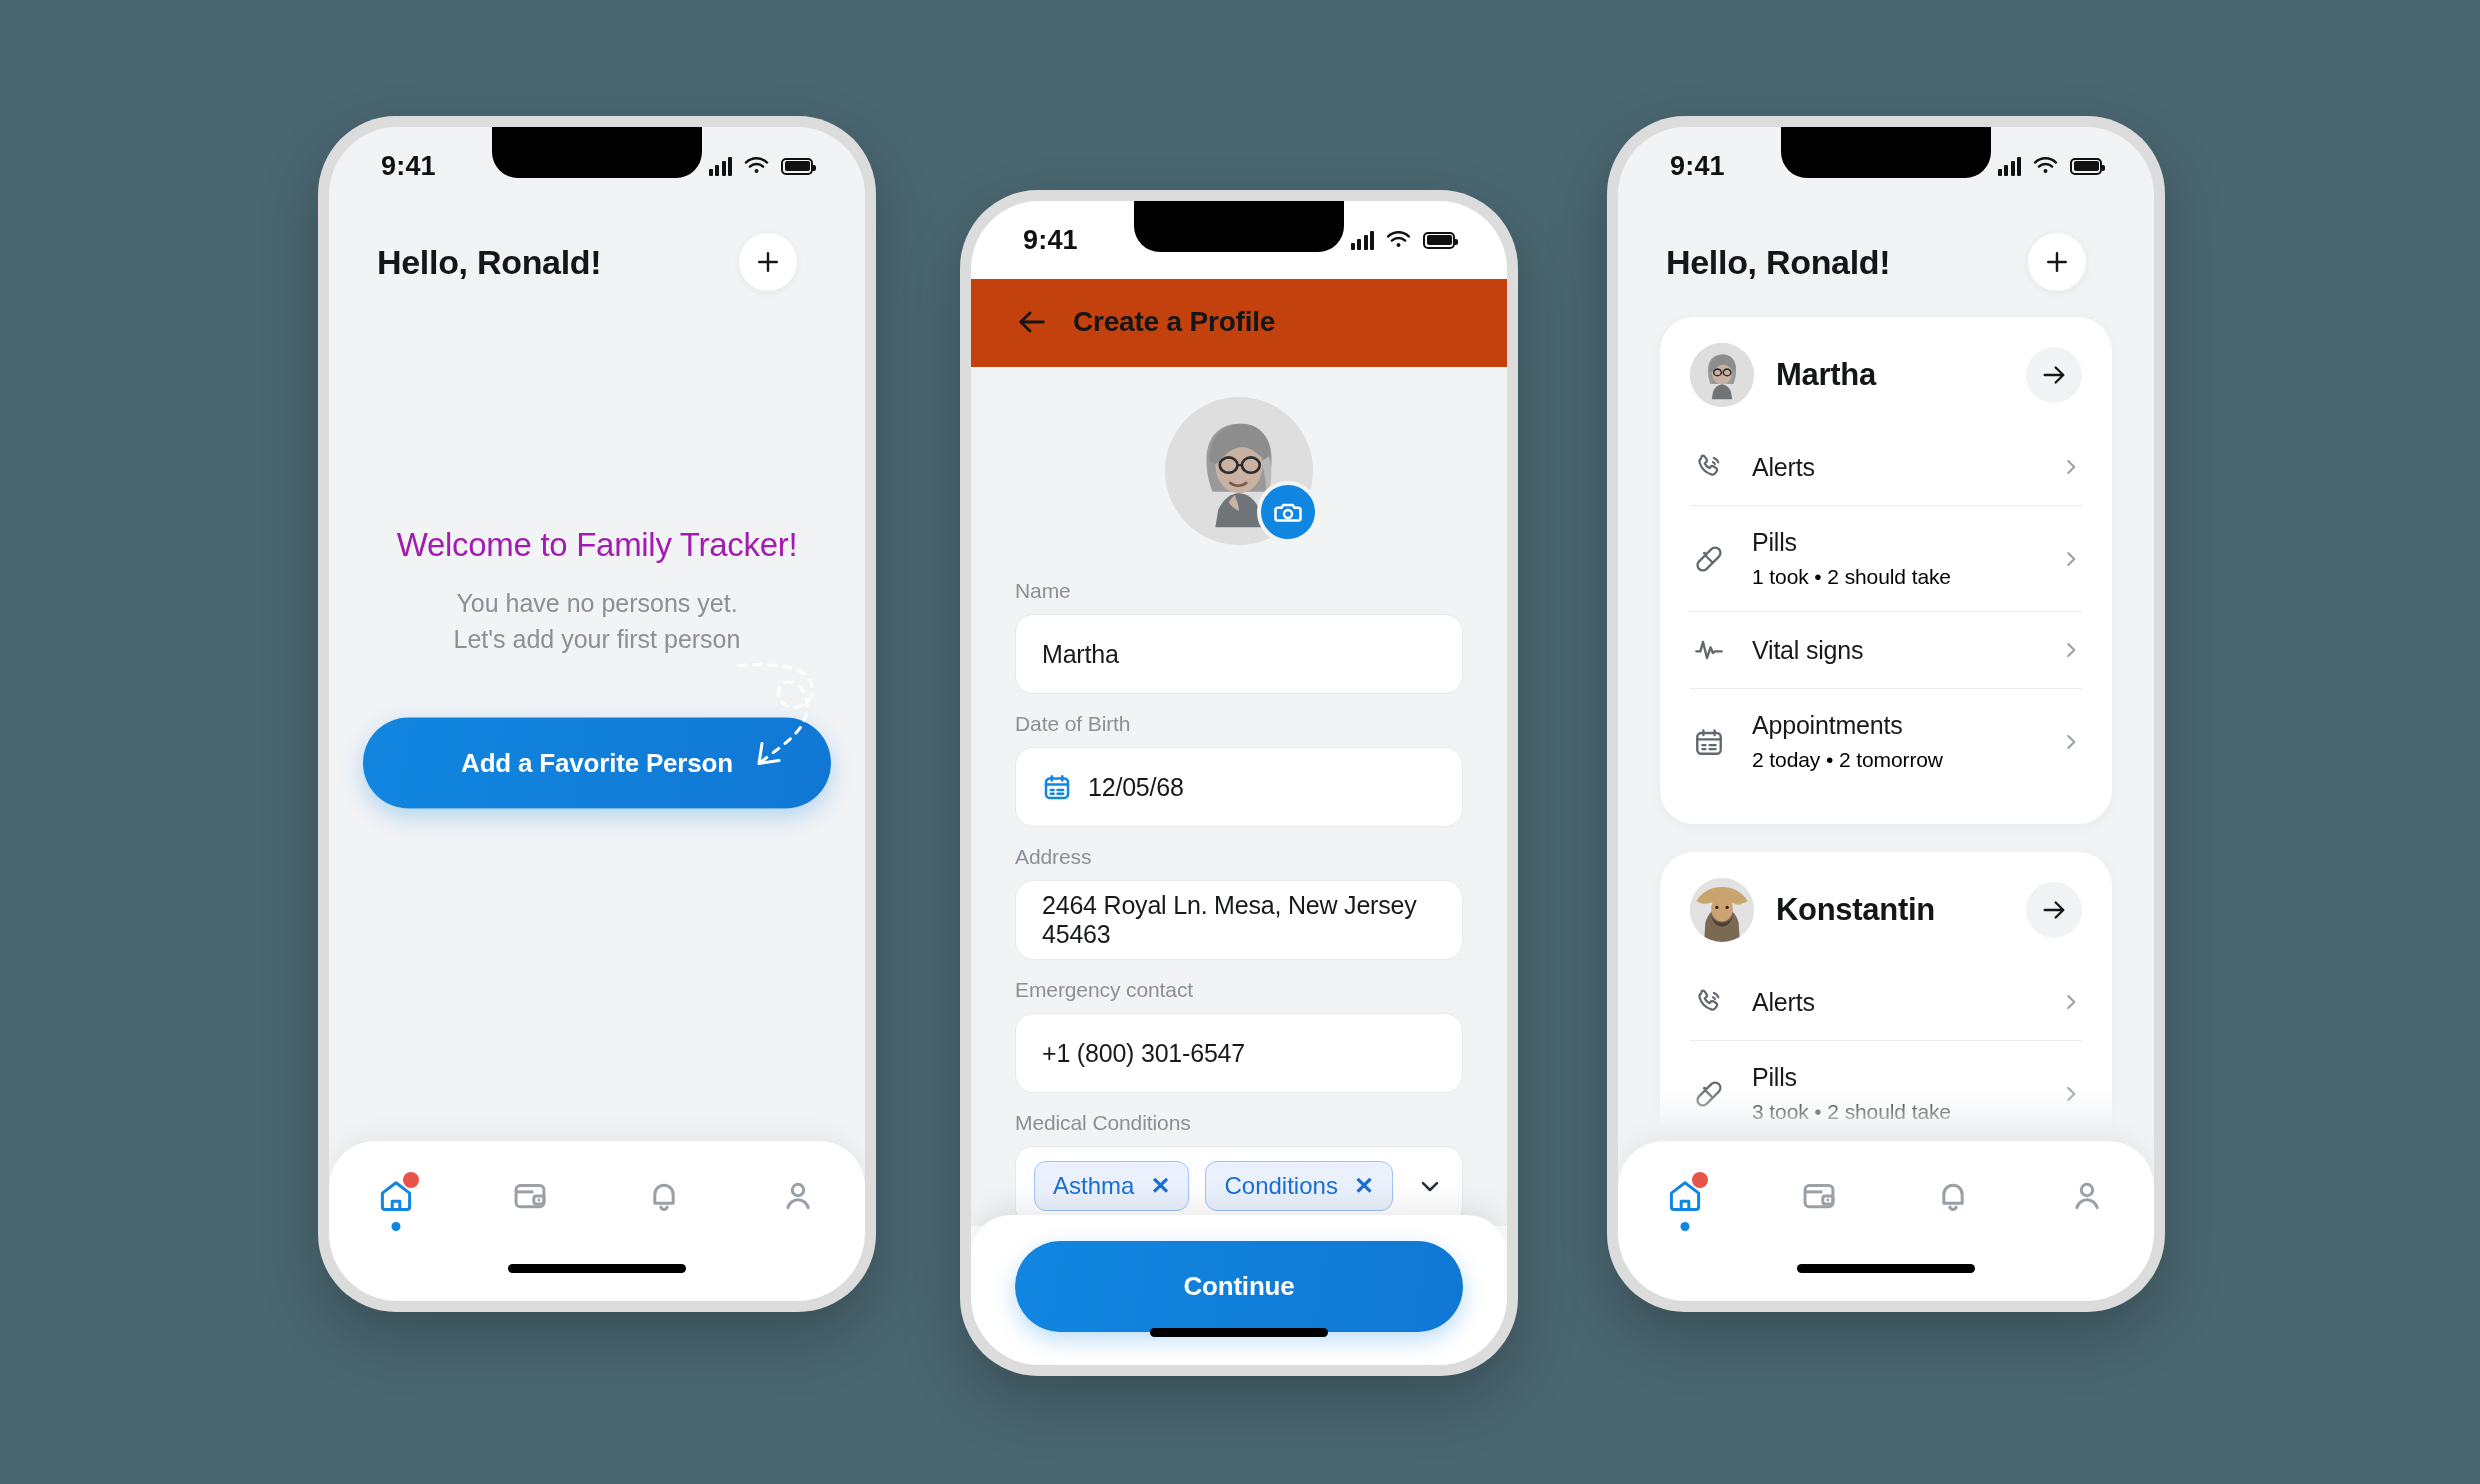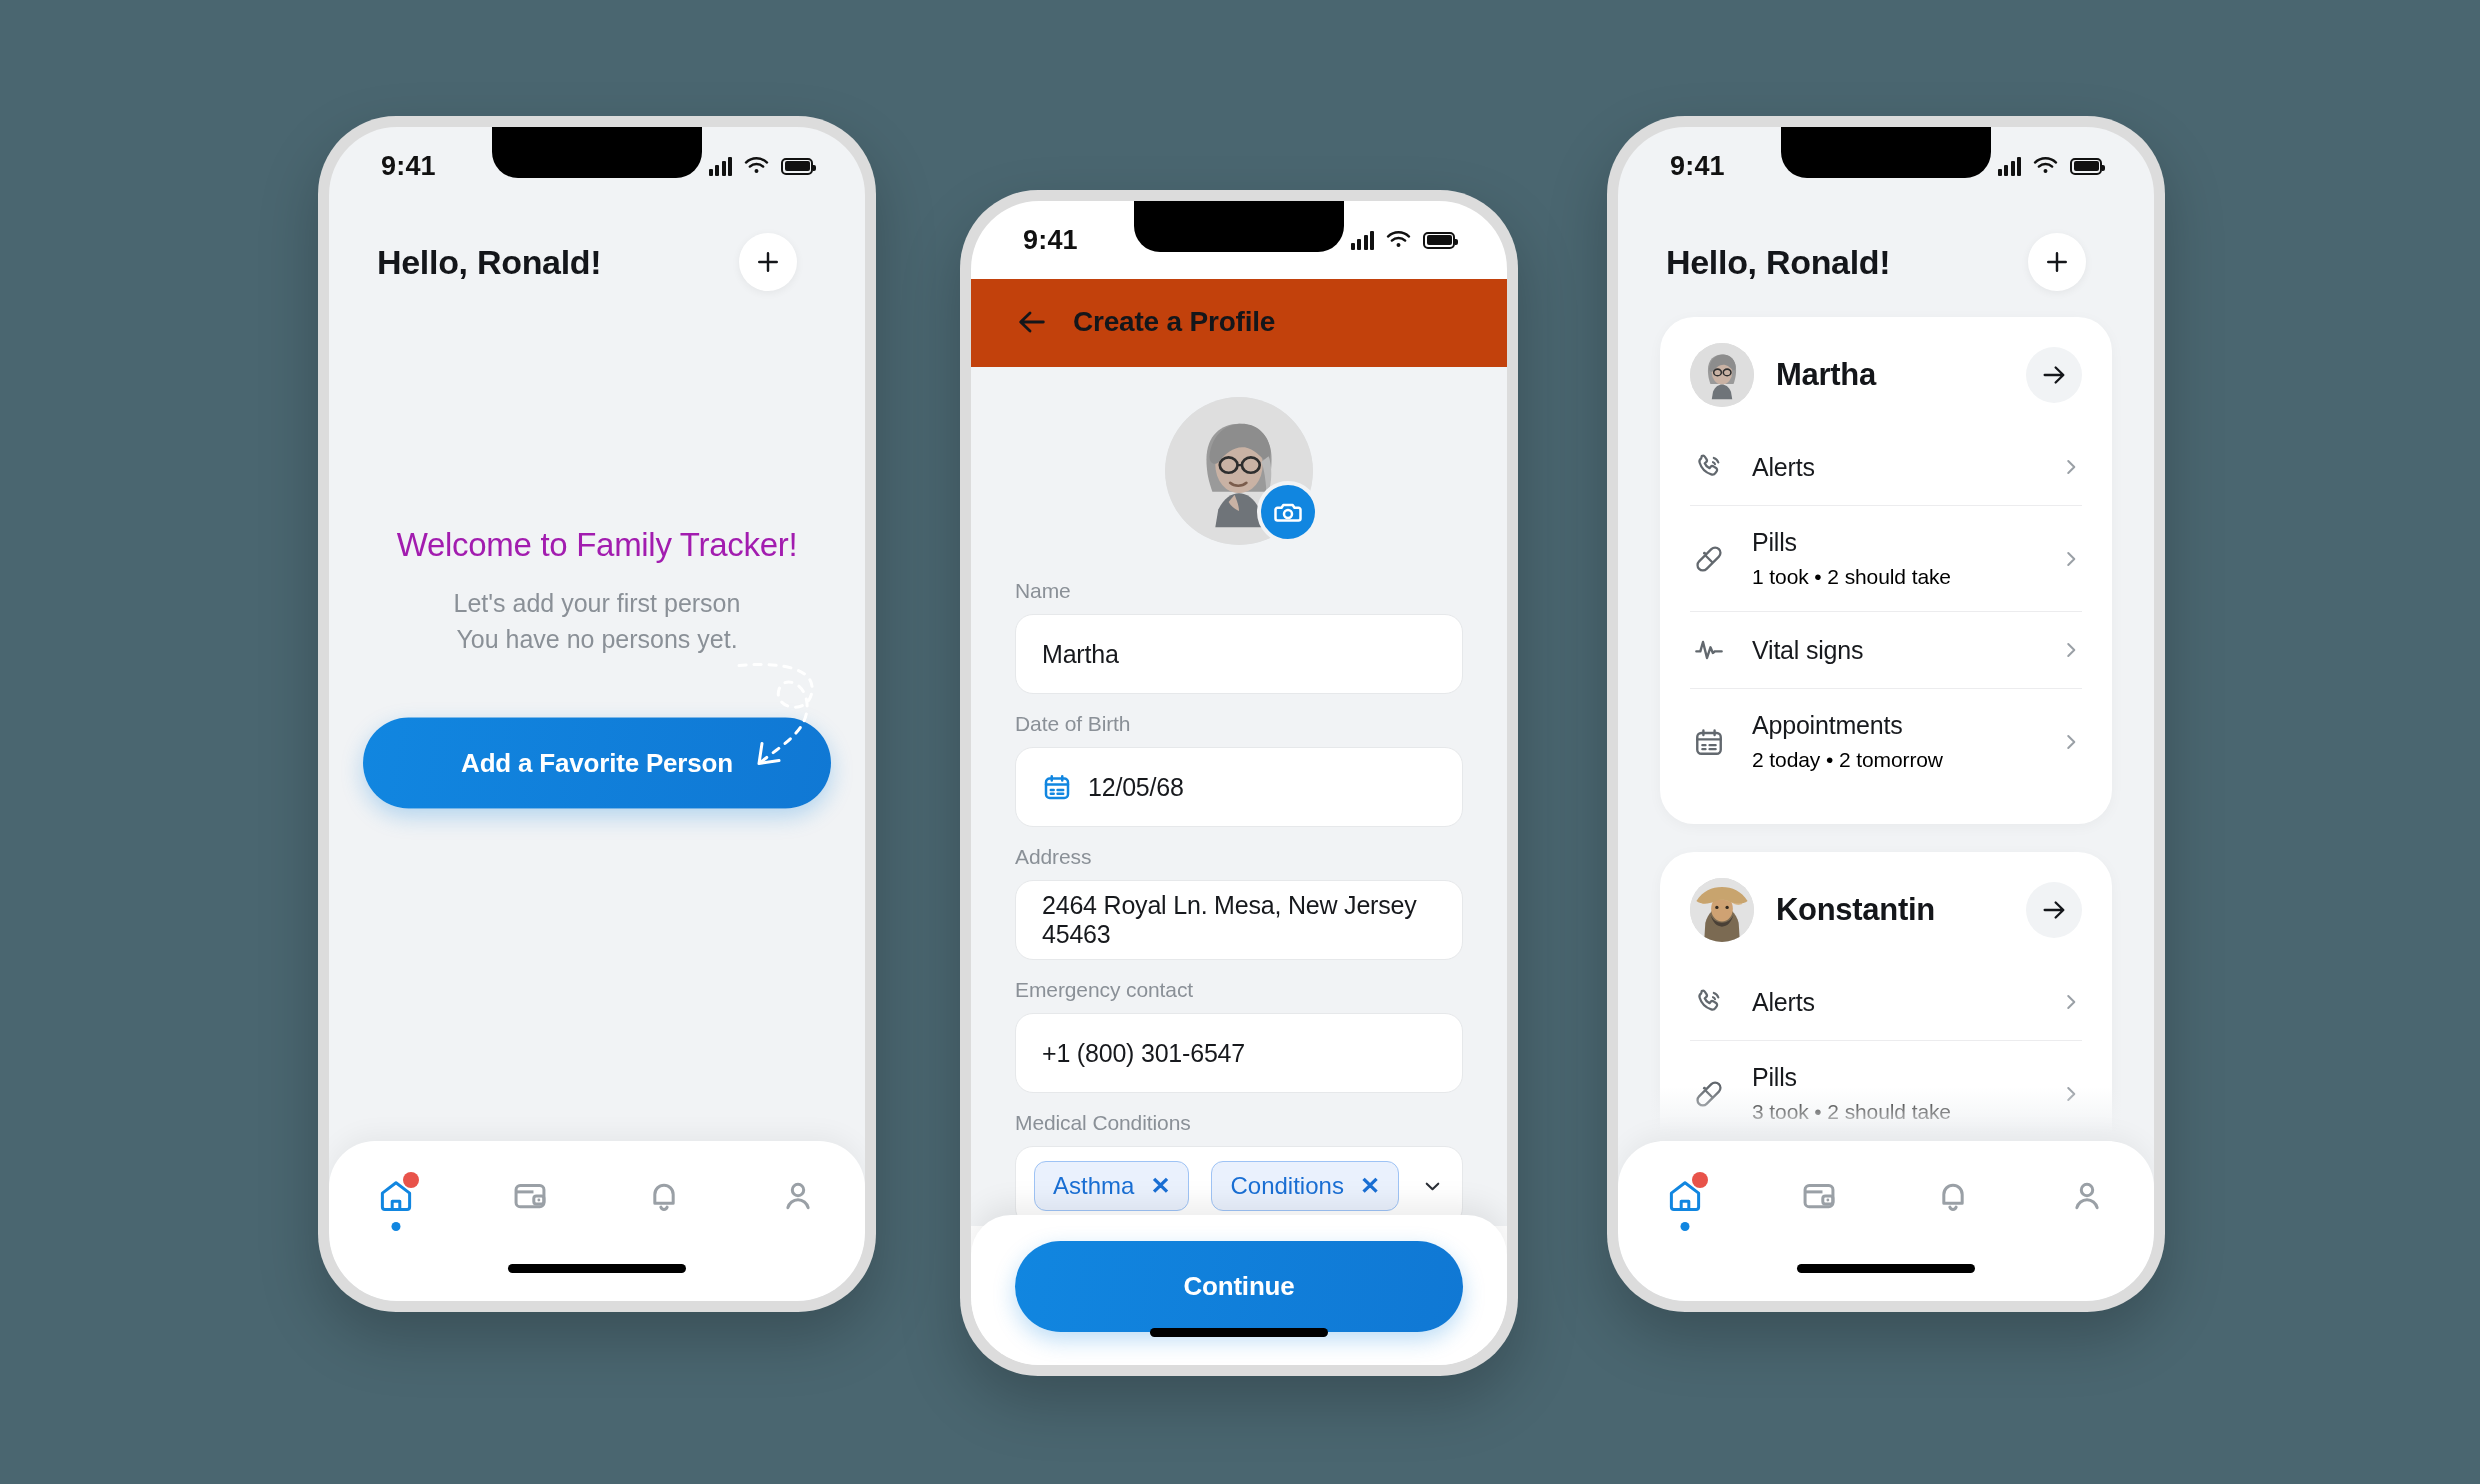--- a/index.html
+++ b/index.html
@@ -118,21 +118,21 @@
     background:#1186e0; display:flex;align-items:center;justify-content:center;
     border: 4px solid #f1f3f5;
   }
   .field { margin-top: 18px; }
   .field-label { font-size: 21px; color:#8a9097; margin-bottom: 11px; letter-spacing:-.1px;}
   .field-box {
     background:#fff; border:1px solid #e6e8ea; border-radius: 18px;
     padding: 0 26px; height: 80px; display:flex; align-items:center; gap:16px;
   }
   .field-val { font-size: 25px; color:#17191d; letter-spacing:-.2px; }
-  .chips-box { padding: 0 18px; gap: 22px; height: 80px; justify-content:flex-start; }
+  .chips-box { padding: 0 18px; gap: 16px; height: 80px; justify-content:flex-start; }
   .chip {
     display:flex; align-items:center; gap: 16px;
     background:#eaf1fd; border:1px solid #9ec3f5; border-radius: 12px;
     padding: 10px 18px;
   }
   .chip span { font-size: 24px; color:#1a6fd4; }
   .chip-x { color:#1a6fd4; font-size: 24px; font-weight: 700; line-height:1; }
   .chev-down { margin-left:auto; color:#2b2f36; }
   .bottom-sheet {
     position:absolute; left:0; right:0; bottom:0; background:#fff;
@@ -201,22 +201,22 @@
         <div class="round-btn">
           <svg width="28" height="28" viewBox="0 0 24 24">
             <path d="M12 4.5v15M4.5 12h15" stroke="#14161a" stroke-width="2.1" stroke-linecap="round"></path>
           </svg>
         </div>
       </div>
 
       <div class="empty-wrap">
         <div class="empty-title">Welcome to Family Tracker!</div>
         <div class="empty-sub">
+          <div>You have no persons yet.</div>
           <div>Let's add your first person</div>
-          <div>You have no persons yet.</div>
         </div>
         <div class="cta-wrap">
           <button class="cta">Add a Favorite Person</button>
           <svg class="squiggle" width="96" height="130" viewBox="0 0 96 130">
             <path d="M6 6 C 52 2, 86 10, 78 36 C 72 56, 40 48, 46 30 C 50 16, 72 22, 74 44 C 76 72, 48 86, 26 104" stroke="#ffffff" stroke-width="3" fill="none" stroke-linecap="round" stroke-dasharray="7 8"></path>
             <path d="M26 104 l 20 -3 M26 104 l 3 -20" stroke="#ffffff" stroke-width="3" fill="none" stroke-linecap="round"></path>
           </svg>
         </div>
       </div>
 

